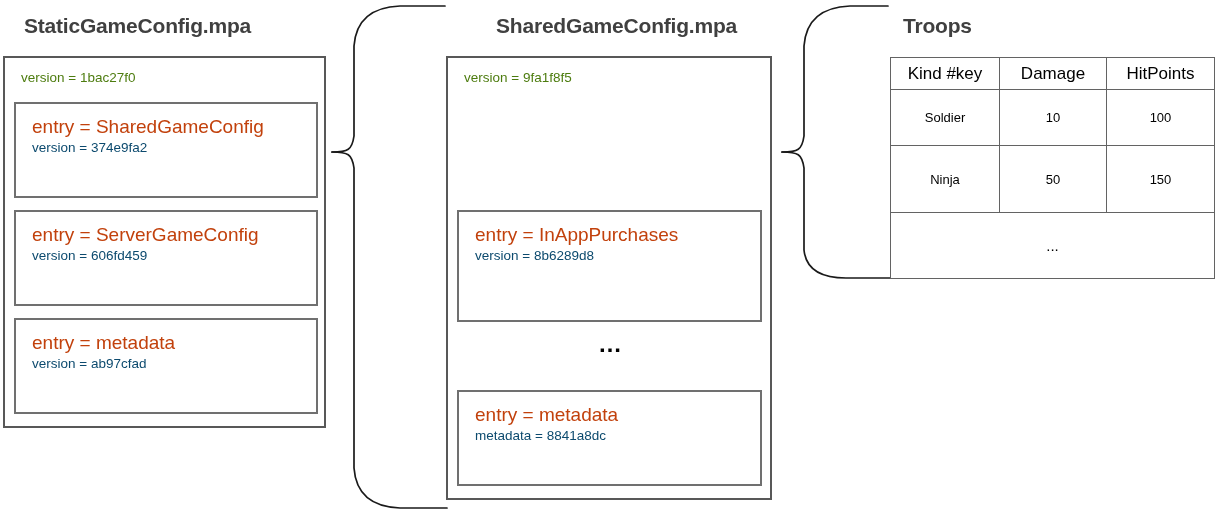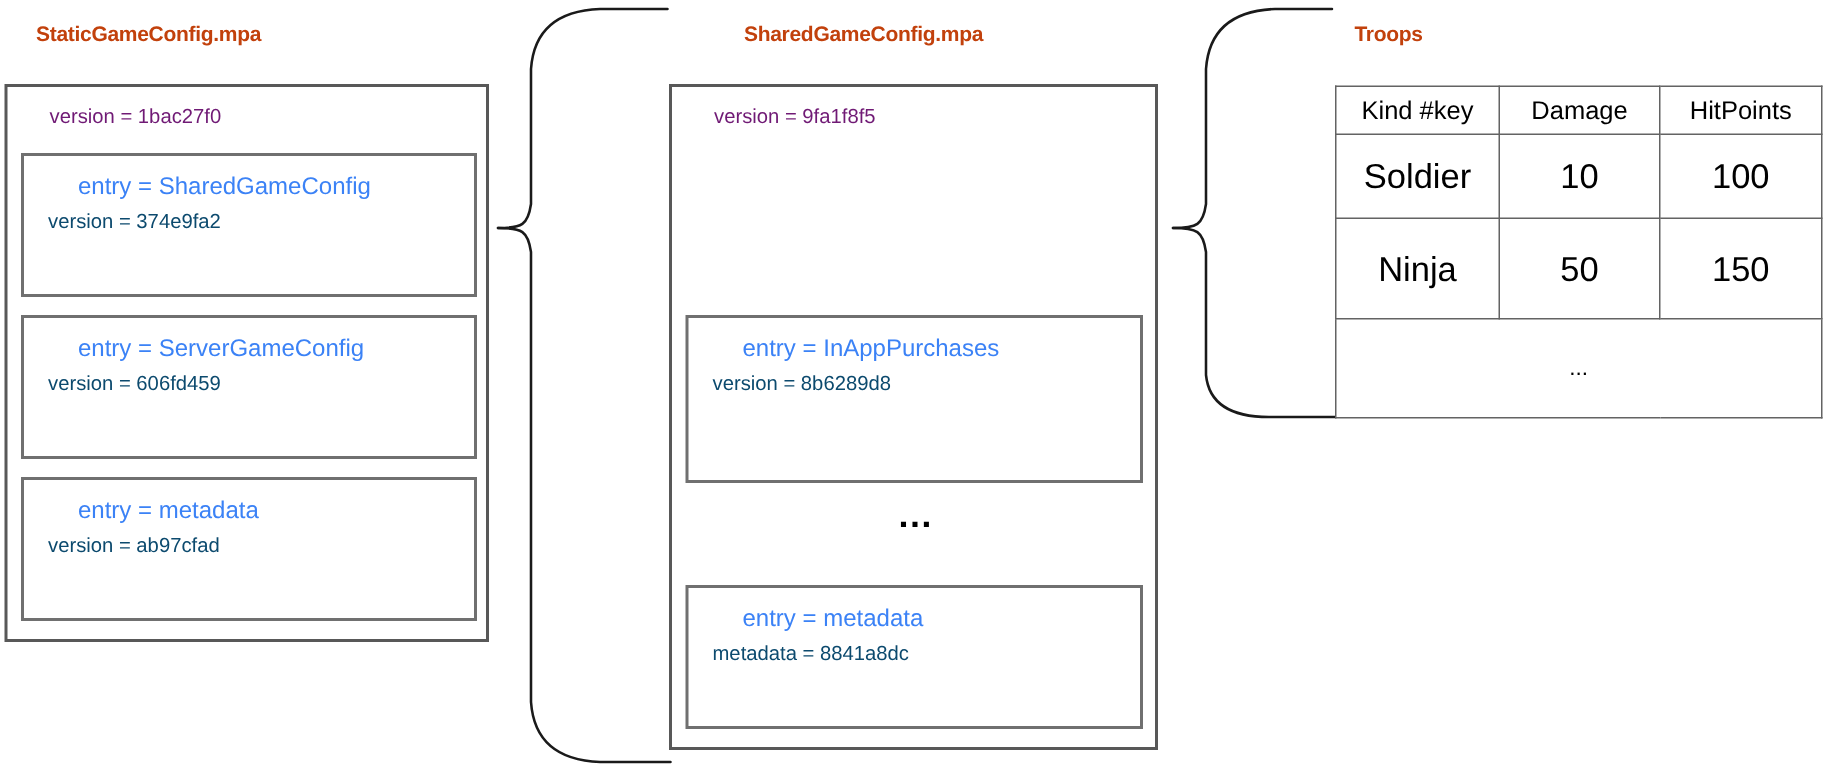--- a/index.html
+++ b/index.html
@@ -18,65 +18,63 @@
   .stage {
     position: absolute;
     left: 0; top: 0;
     width: 1217px;
     height: 514px;
   }
 
   
   .col-title {
     position: absolute;
-    font-size: 14px;
+    font-size: 21px;
     font-weight: bold;
-    color: #c2410c;
+    color: #404040;
     white-space: nowrap;
     letter-spacing: -0.2px;
   }
   #title-static   { left: 24px;  top: 14px; }
   #title-shared   { left: 462px; top: 14px; margin-left: 34px; }
   #title-troops   { left: 903px; top: 14px; }
 
   
   .config-box {
     position: absolute;
     box-sizing: border-box;
     border: 2px solid #585858;
     background: #ffffff;
   }
   #box-static { left: 3px;   top: 56px; width: 323px; height: 372px; }
   #box-shared { left: 446px; top: 56px; width: 326px; height: 444px; }
 
   .box-version {
     position: absolute;
     font-size: 13.5px;
-    color: #701a75;
-    white-space: nowrap;
-    margin-left: 12px;
+    color: #4d7c0f;
+    white-space: nowrap;
   }
   #box-static .box-version { left: 16px; top: 12px; }
   #box-shared .box-version { left: 16px; top: 12px; text-align: center; }
 
   
   .entry-card {
     position: absolute;
     box-sizing: border-box;
     border: 2px solid #707070;
     background: #ffffff;
   }
   .entry-name {
     position: absolute;
     left: 16px;
     top: 12px;
-    font-size: 16px;
-    color: #3b82f6;
-    white-space: nowrap;
-    margin-left: 20px;
+    font-size: 19px;
+    color: #c2410c;
+    white-space: nowrap;
   }
   .entry-version {
     position: absolute;
     left: 16px;
     top: 36px;
     font-size: 13.5px;
     color: #0c4a6e;
     white-space: nowrap;
   }
 
@@ -115,21 +113,21 @@
   }
   #troops-table th,
   #troops-table td {
     border: 1.6px solid #636363;
     text-align: center;
     color: #000000;
     font-weight: normal;
     padding: 0;
   }
   #troops-table th { font-size: 17px; height: 31px; margin-top: 13px; }
-  #troops-table td { font-size: 23px; }
+  #troops-table td { font-size: 13px; }
   #troops-table .col-kind    { width: 109px; }
   #troops-table .col-damage  { width: 107px; }
   #troops-table .col-hp      { width: 108px; }
   #troops-table tr.data-row-0 td { height: 55px; }
   #troops-table tr.data-row-1 td { height: 66px; }
   #troops-table tr.more-row td   { height: 65px; font-size: 15px; }
 
   
   .brace-svg {
     position: absolute;

